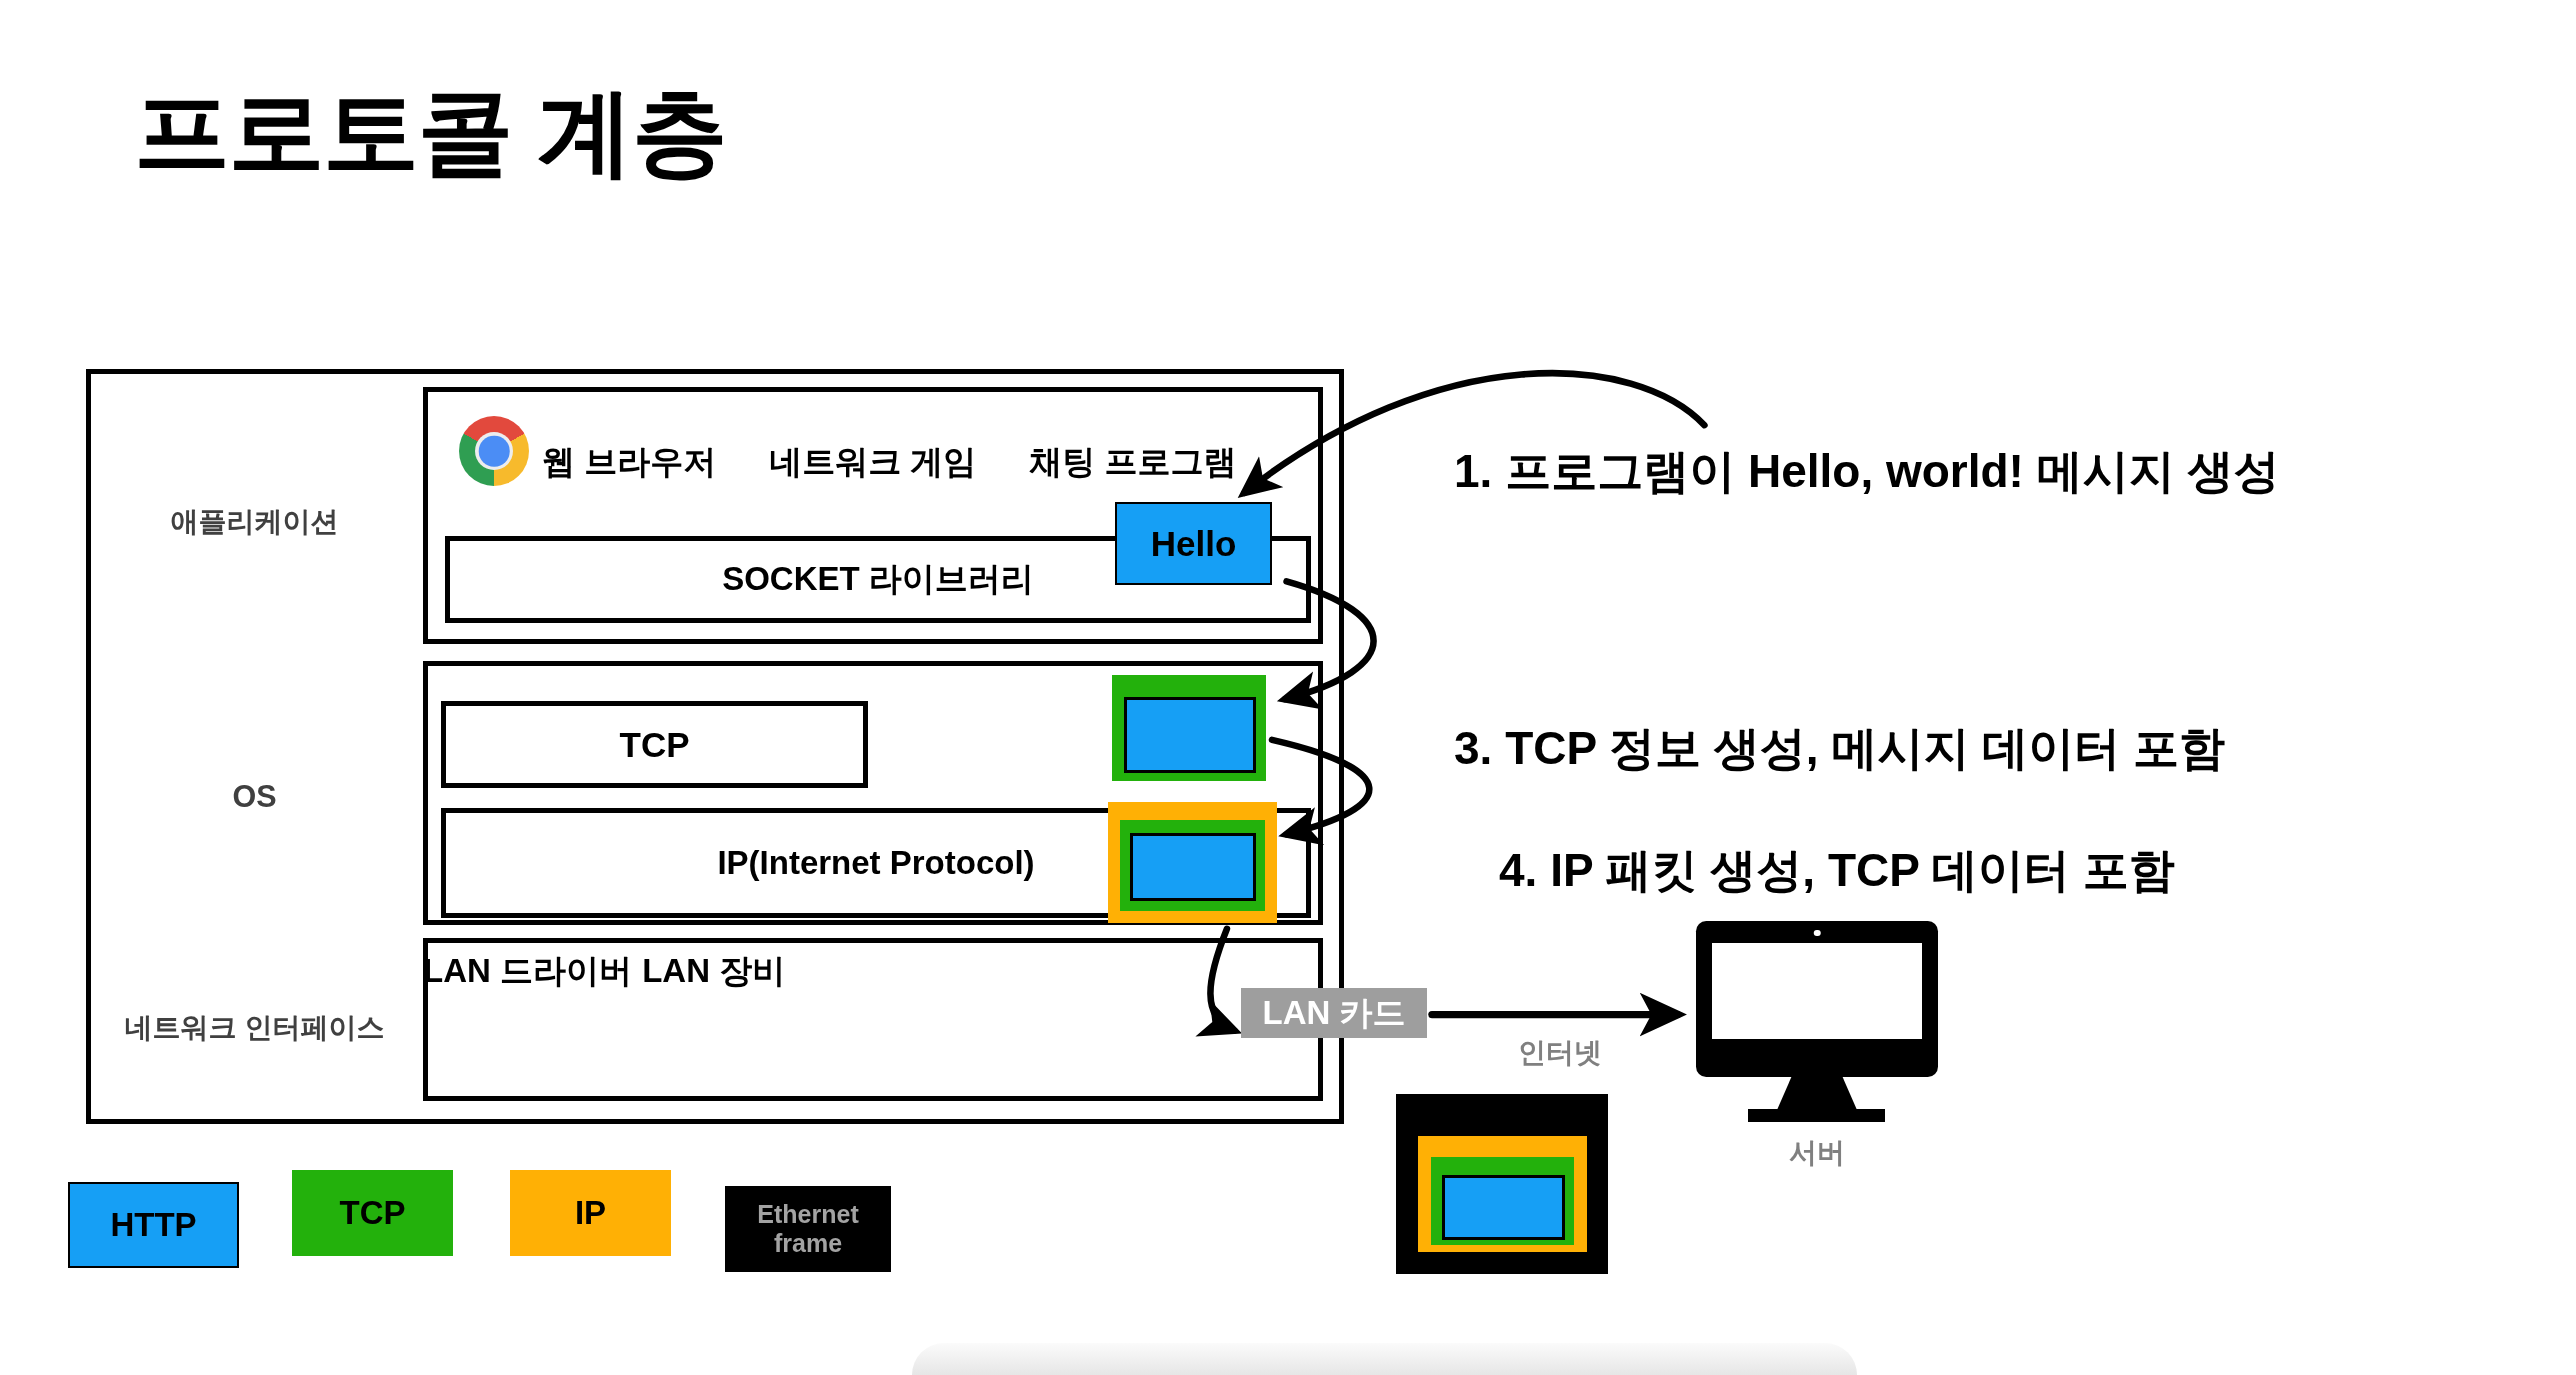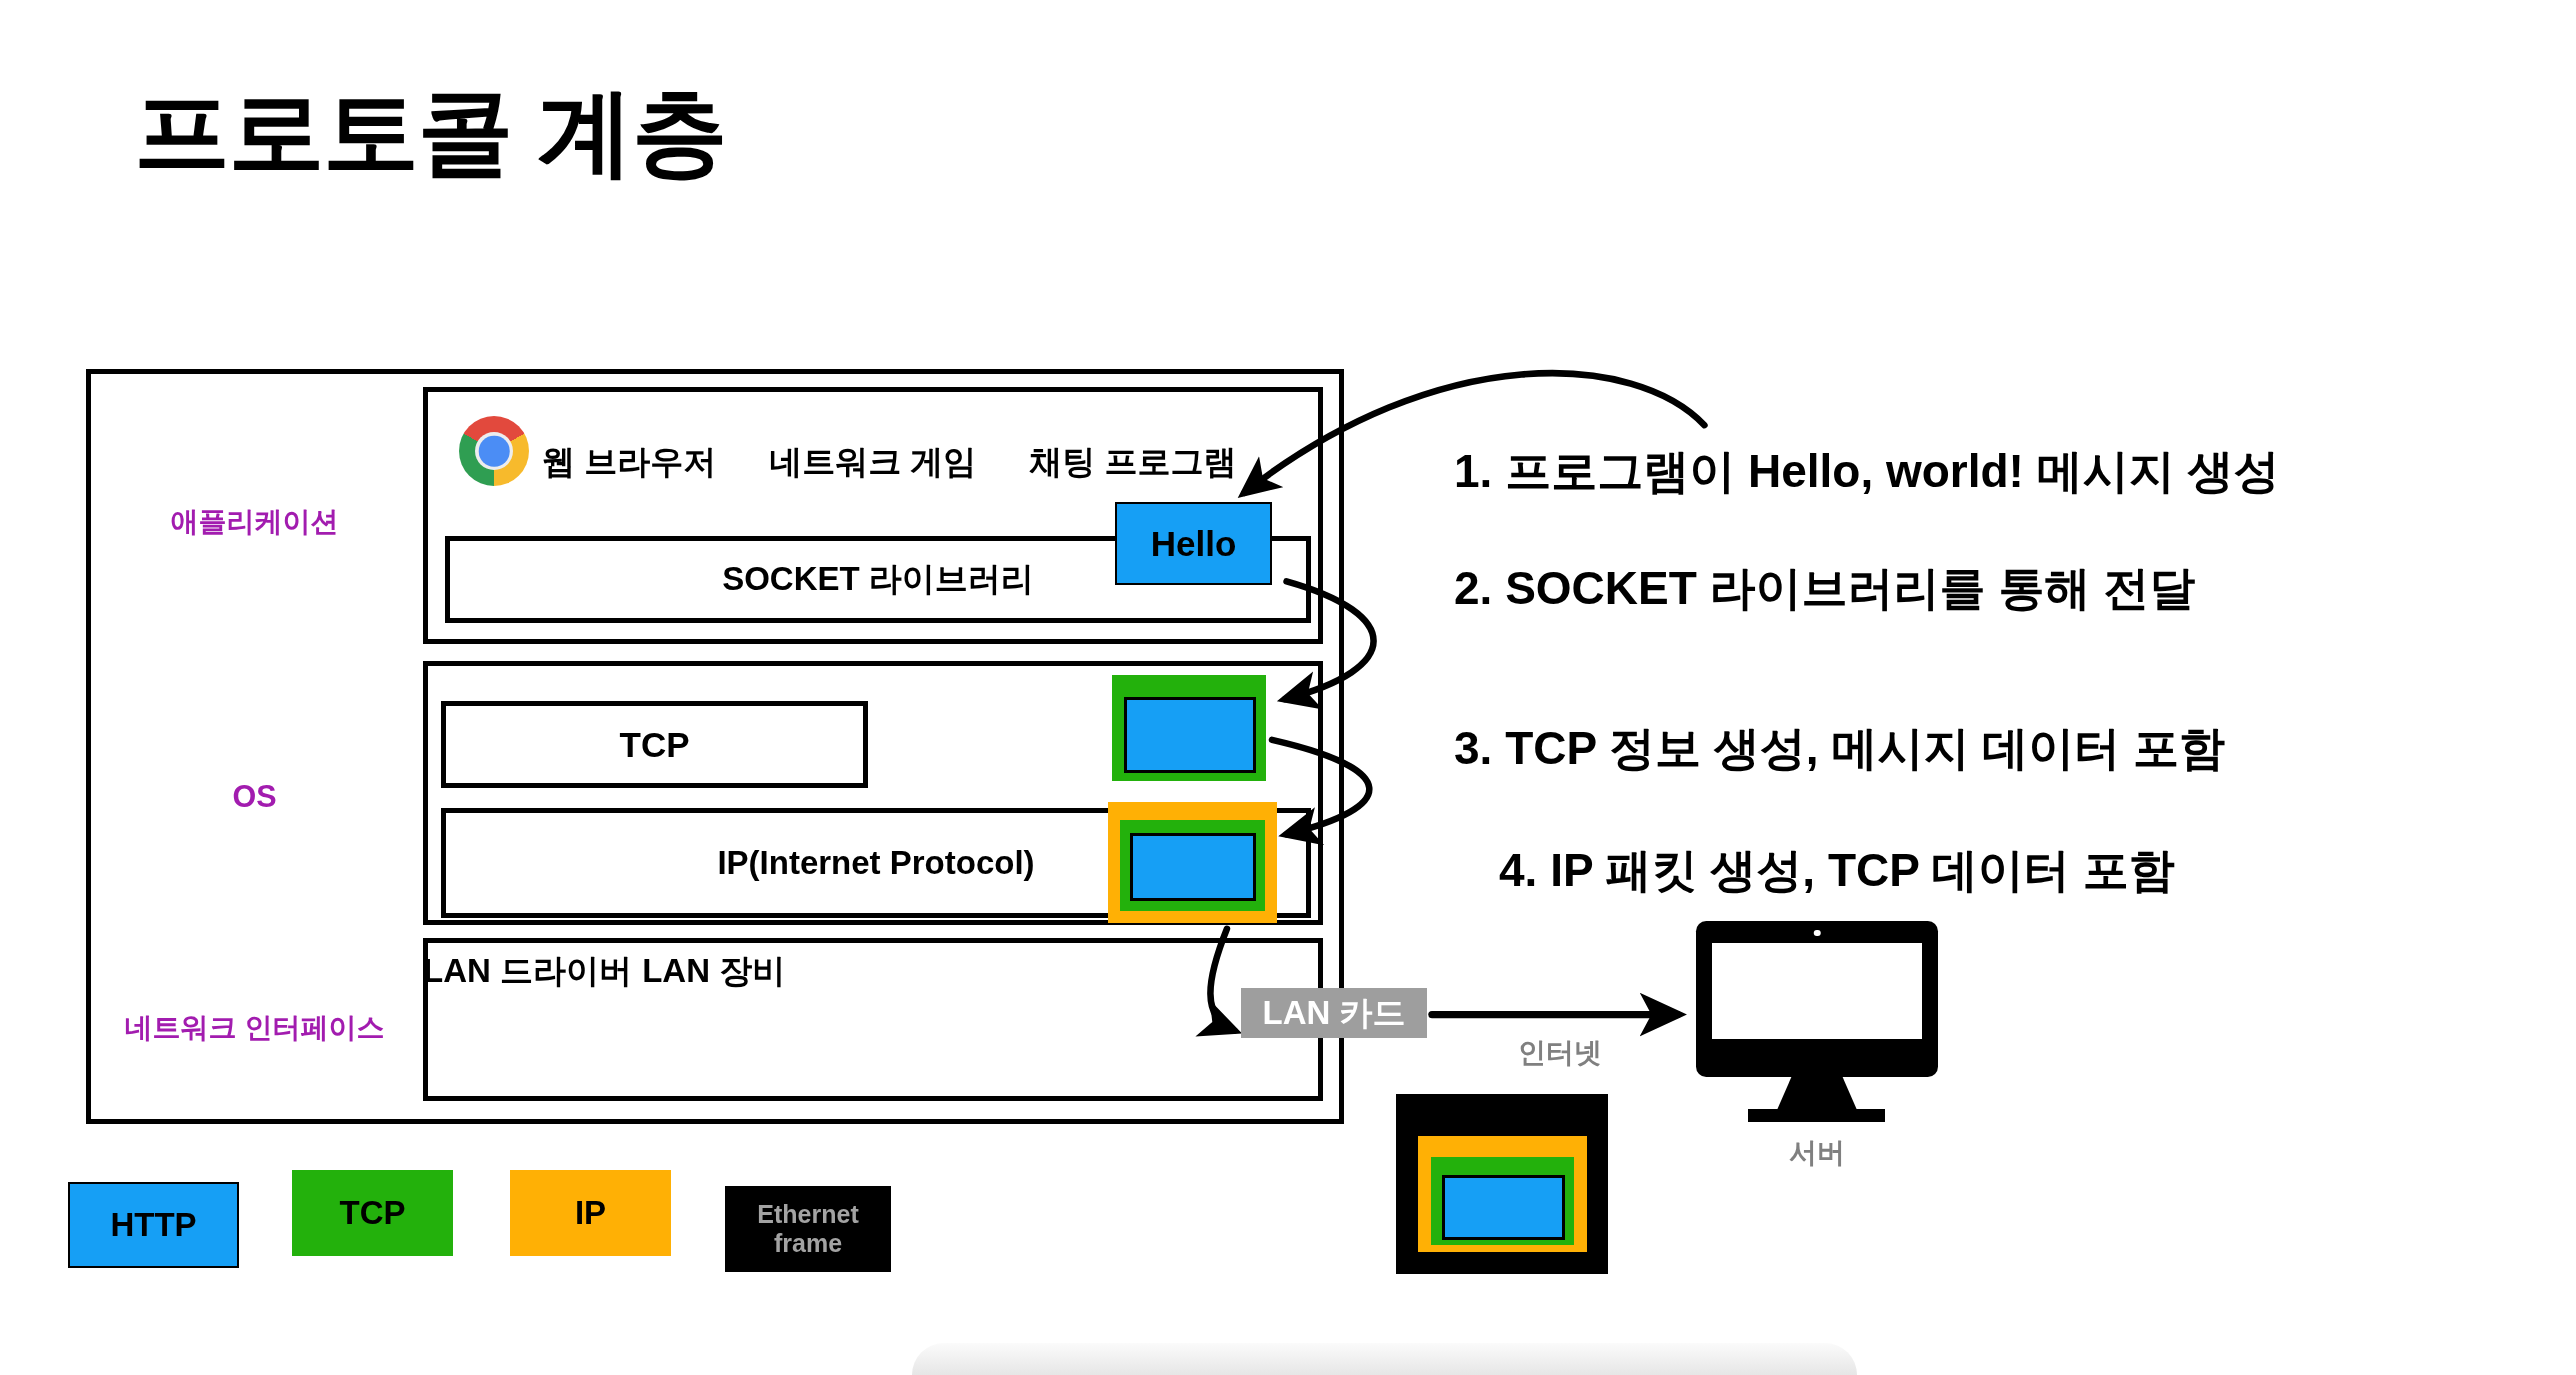--- a/index.html
+++ b/index.html
@@ -11,21 +11,21 @@
   .abs { position:absolute; }
   .page-title {
     left:134px; top:69px; font-size:96px; font-weight:800; letter-spacing:-1.5px; color:#000;
   }
   .outer-box { left:86px; top:369px; width:1258px; height:755px; border:5.1px solid #000; background:#fff; }
   .sub-box { border:5.1px solid #000; background:#fff; }
   .app-box { left:423px; top:387px; width:900px; height:257px; }
   .os-box  { left:423px; top:661px; width:900px; height:264px; }
   .net-box { left:423px; top:938px; width:900px; height:163px; }
   .layer-label {
-    left:86px; width:337px; text-align:center; font-size:28px; font-weight:700; color:#a21caf;
+    left:86px; width:337px; text-align:center; font-size:28px; font-weight:700; color:#404040;
   }
   .programs-row {
     left:542px; top:440px; width:785px; display:flex; gap:53px;
     font-size:33px; font-weight:700; white-space:nowrap; height:51px;
   }
   .chrome { left:459px; top:416px; width:70px; height:70px; border-radius:50%;
     background:conic-gradient(from 300deg, #E2493D 0deg 120deg, #F7BA2C 120deg 240deg, #2F9E52 240deg 360deg); }
   .chrome .ring { position:absolute; left:50%; top:50%; width:38px; height:38px; transform:translate(-50%,-50%);
     background:#EDEDED; border-radius:50%; }
   .chrome .dot { position:absolute; left:50%; top:50%; width:30.5px; height:30.5px; transform:translate(-50%,-50%);
@@ -112,21 +112,20 @@
   <div class="abs sub-box net-box"></div>
   <div class="abs net-text">
     <span>LAN 드라이버</span>
     <span>LAN 장비</span>
   </div>
   <div class="abs lan-card" style="background-color: rgb(158, 158, 158);">
     <span>LAN 카드</span>
   </div>
 
   <div class="abs annotation" style="left:1454px; top:441px;">1. 프로그램이 Hello, world! 메시지 생성</div>
-  <div class="abs annotation" style="left:1454px; top:558px;">2. SOCKET 라이브러리를 통해 전달</div>
   <div class="abs annotation" style="left:1454px; top:718px;">3. TCP 정보 생성, 메시지 데이터 포함</div>
   <div class="abs annotation" style="left:1499px; top:840px;">4. IP 패킷 생성, TCP 데이터 포함</div>
 
   <div class="abs gray-label" style="left:1518px; top:1034px;">인터넷</div>
   <div class="abs monitor-body">
     <span class="monitor-cam"></span>
     <span class="monitor-screen"></span>
   </div>
   <div class="abs monitor-stand"></div>
   <div class="abs monitor-base"></div>

